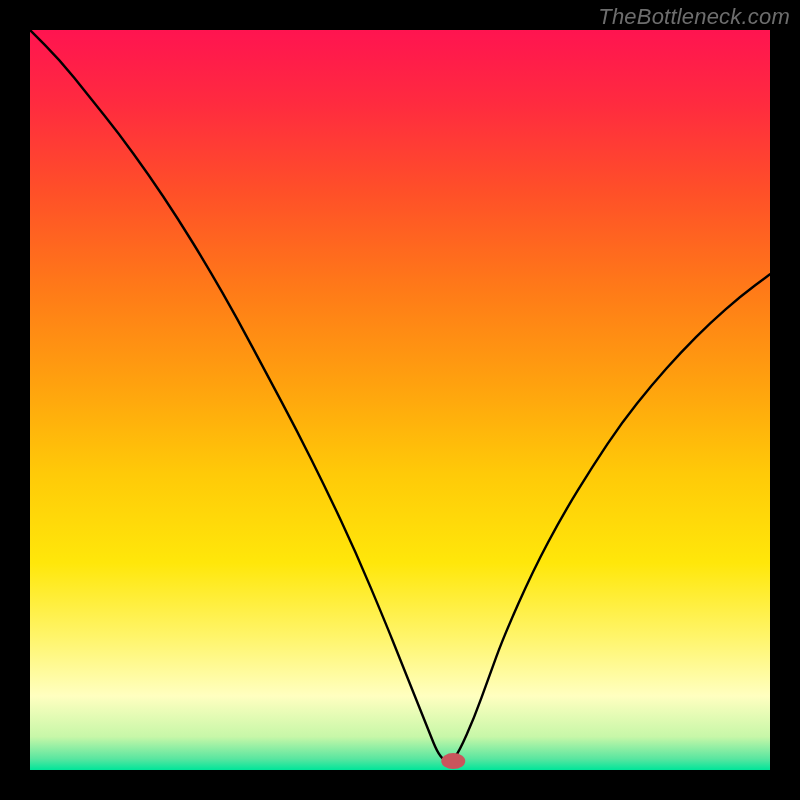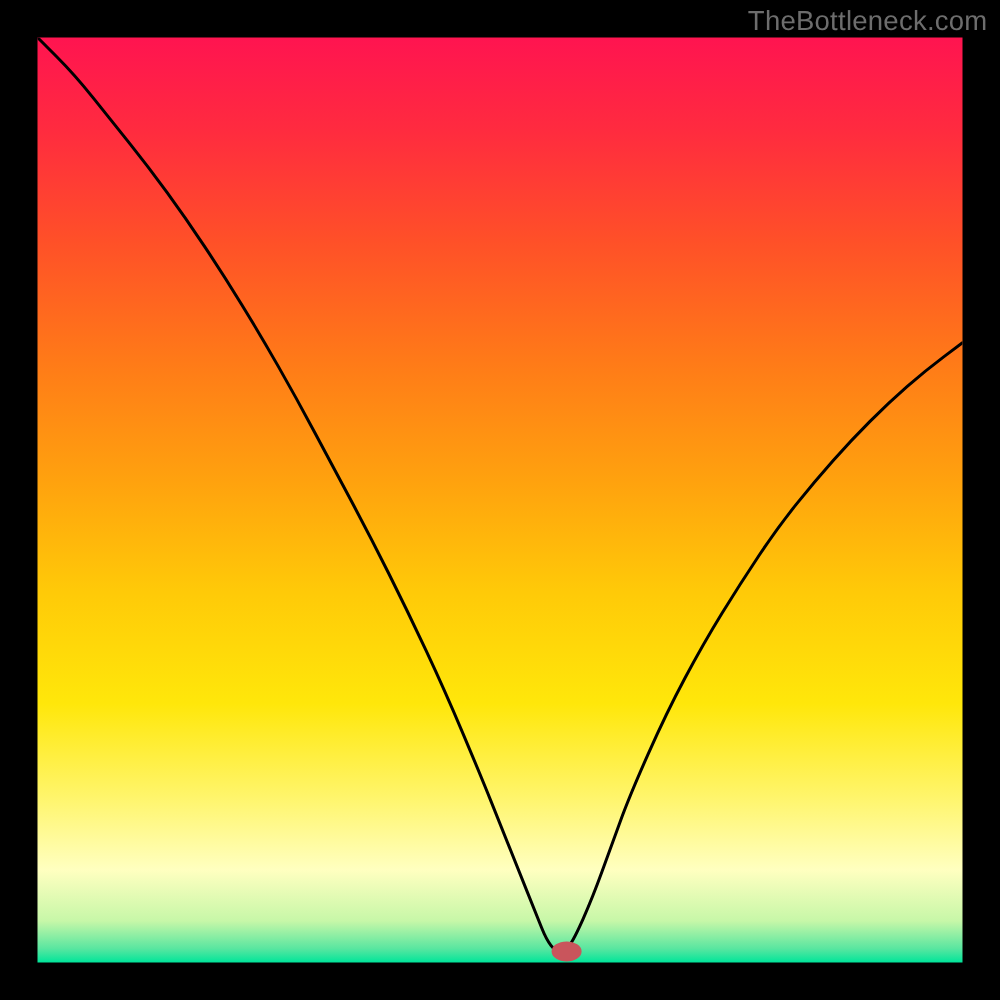--- a/index.html
+++ b/index.html
@@ -11,20 +11,21 @@
     background: #000;
     font-family: Arial, Helvetica, sans-serif;
   }
   .frame {
     position: absolute;
     left: 0;
     top: 0;
     width: 800px;
     height: 800px;
     background: #000;
+    font-style: italic;
   }
   .attribution {
     position: absolute;
     top: 4px;
     right: 10px;
     color: #6d6d6d;
     font-size: 22px;
     font-weight: 400;
     letter-spacing: 0.2px;
   }

